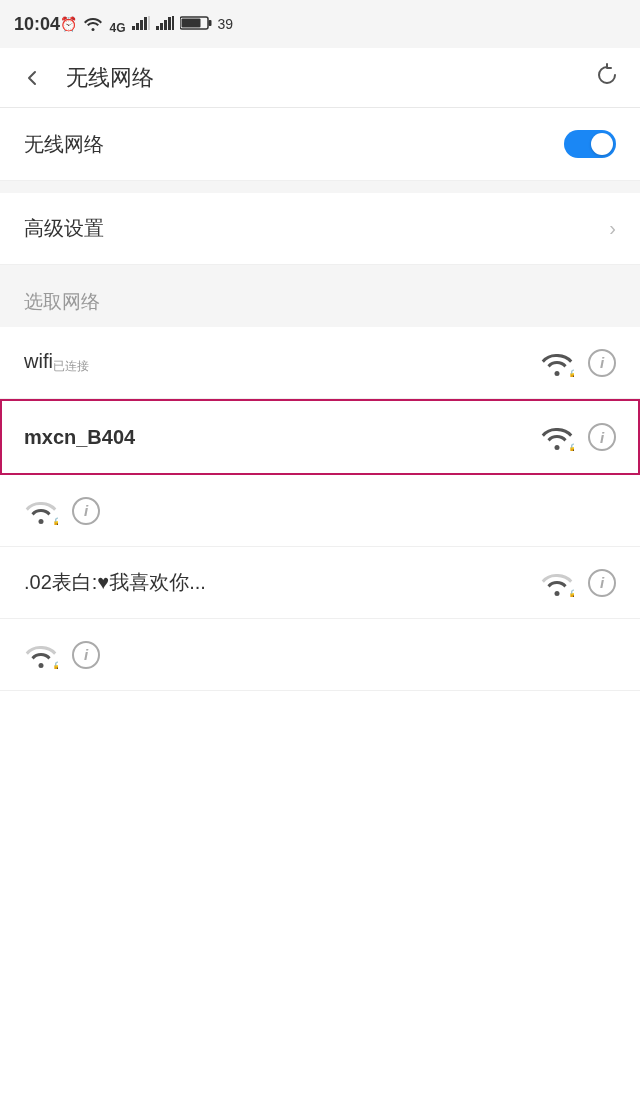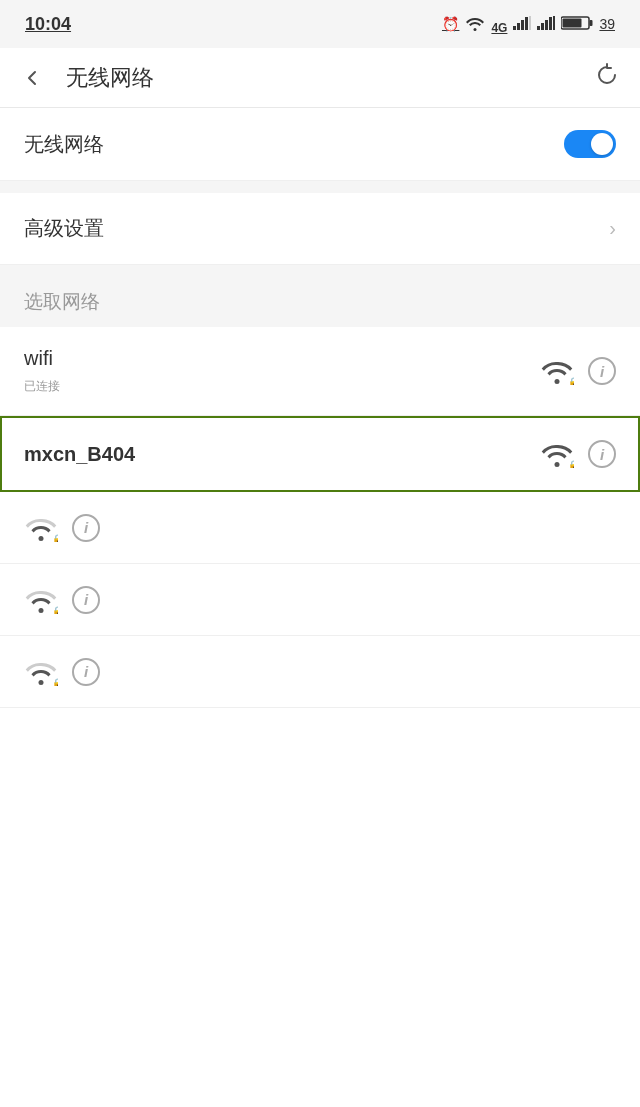--- a/index.html
+++ b/index.html
@@ -12,23 +12,21 @@
       color: #333;
     }
 
     
     .status-bar {
       width: 100%;
       height: 48px;
       background: #f5f5f5;
       display: flex;
       align-items: center;
-      justify-content: space-between;
-      padding: 0 25px;
-      text-decoration: underline;
+      padding: 0 14px;
     }
     .status-time {
       font-size: 18px;
       font-weight: 600;
       color: #333;
     }
     .status-icons {
       display: flex;
       align-items: center;
       gap: 6px;
@@ -132,21 +130,21 @@
       display: flex;
       align-items: center;
       justify-content: space-between;
       padding: 20px 24px;
       border-bottom: 1px solid #efefef;
       background: #ffffff;
       min-height: 72px;
     }
     .wifi-item-left {
       display: flex;
-      flex-direction: column;
+      flex-direction: row;
     }
     .wifi-name {
       font-size: 20px;
       color: #333;
     }
     .wifi-status {
       font-size: 12px;
       color: #999;
       margin-top: 8px;
     }
@@ -276,21 +274,21 @@
       <svg width="34" height="28" viewBox="0 0 34 28">
         <path d="M17 22a2.5 2.5 0 1 1 0 5 2.5 2.5 0 0 1 0-5z" fill="#555"></path>
         <path d="M17 15c3 0 5.6 1.3 7.4 3.4l2.2-2.2A13 13 0 0 0 17 12a13 13 0 0 0-9.6 4.2l2.2 2.2A9.2 9.2 0 0 1 17 15z" fill="#555"></path>
         <path d="M17 8c5.2 0 9.8 2.2 13.1 5.7l2.2-2.2A19 19 0 0 0 17 5 19 19 0 0 0 1.7 11.5l2.2 2.2A15 15 0 0 1 17 8z" fill="#555"></path>
         <text x="28" y="28" font-size="9" fill="#555">🔒</text>
       </svg>
       <div class="info-circle">i</div>
     </div>
   </div>
 
-  <div style="border: 2px solid #4d7c0f; margin: 0; background: #fff;">
+  <div style="border: 2px solid #be185d; margin: 0; background: #fff;">
     <div class="wifi-item" style="border-bottom: none; padding: 20px 22px;">
       <div class="wifi-item-left">
         <span class="wifi-name" style="font-weight:600;">mxcn_B404</span>
       </div>
       <div class="wifi-right">
         <svg width="34" height="28" viewBox="0 0 34 28">
           <path d="M17 22a2.5 2.5 0 1 1 0 5 2.5 2.5 0 0 1 0-5z" fill="#555"></path>
           <path d="M17 15c3 0 5.6 1.3 7.4 3.4l2.2-2.2A13 13 0 0 0 17 12a13 13 0 0 0-9.6 4.2l2.2 2.2A9.2 9.2 0 0 1 17 15z" fill="#555"></path>
           <path d="M17 8c5.2 0 9.8 2.2 13.1 5.7l2.2-2.2A19 19 0 0 0 17 5 19 19 0 0 0 1.7 11.5l2.2 2.2A15 15 0 0 1 17 8z" fill="#555"></path>
           <text x="28" y="28" font-size="9" fill="#555">🔒</text>
@@ -306,20 +304,23 @@
         <path d="M17 22a2.5 2.5 0 1 1 0 5 2.5 2.5 0 0 1 0-5z" fill="#555"></path>
         <path d="M17 15c3 0 5.6 1.3 7.4 3.4l2.2-2.2A13 13 0 0 0 17 12a13 13 0 0 0-9.6 4.2l2.2 2.2A9.2 9.2 0 0 1 17 15z" fill="#555"></path>
         <path d="M17 8c5.2 0 9.8 2.2 13.1 5.7l2.2-2.2A19 19 0 0 0 17 5 19 19 0 0 0 1.7 11.5l2.2 2.2A15 15 0 0 1 17 8z" fill="#ccc"></path>
         <text x="28" y="28" font-size="9" fill="#555">🔒</text>
       </svg>
       <div class="info-circle">i</div>
     </div>
   </div>
 
   <div class="wifi-item">
+    <div class="wifi-item-left">
+      <span class="wifi-name">.02表白:♥我喜欢你...</span>
+    </div>
     <div class="wifi-right">
       <svg width="34" height="28" viewBox="0 0 34 28">
         <path d="M17 22a2.5 2.5 0 1 1 0 5 2.5 2.5 0 0 1 0-5z" fill="#555"></path>
         <path d="M17 15c3 0 5.6 1.3 7.4 3.4l2.2-2.2A13 13 0 0 0 17 12a13 13 0 0 0-9.6 4.2l2.2 2.2A9.2 9.2 0 0 1 17 15z" fill="#555"></path>
         <path d="M17 8c5.2 0 9.8 2.2 13.1 5.7l2.2-2.2A19 19 0 0 0 17 5 19 19 0 0 0 1.7 11.5l2.2 2.2A15 15 0 0 1 17 8z" fill="#ccc"></path>
         <text x="28" y="28" font-size="9" fill="#555">🔒</text>
       </svg>
       <div class="info-circle">i</div>
     </div>
   </div>

